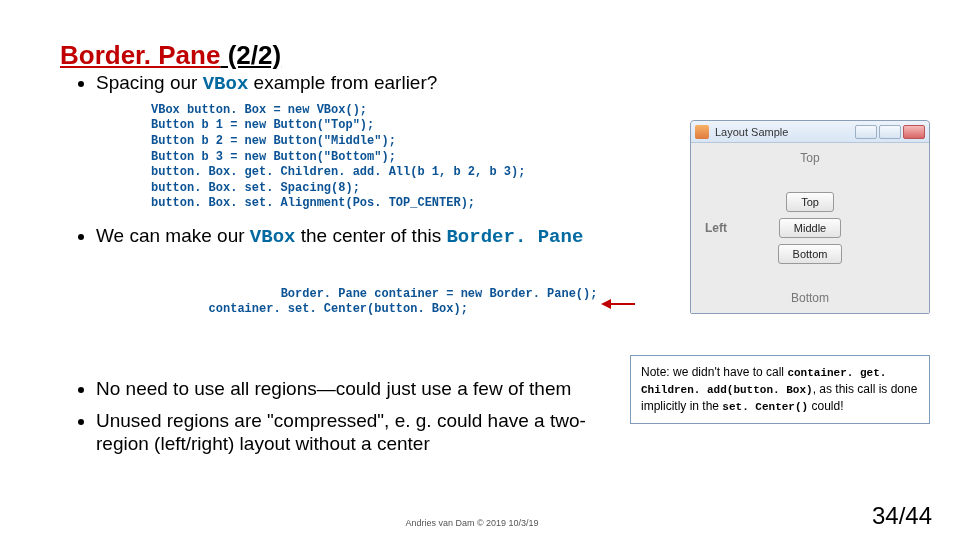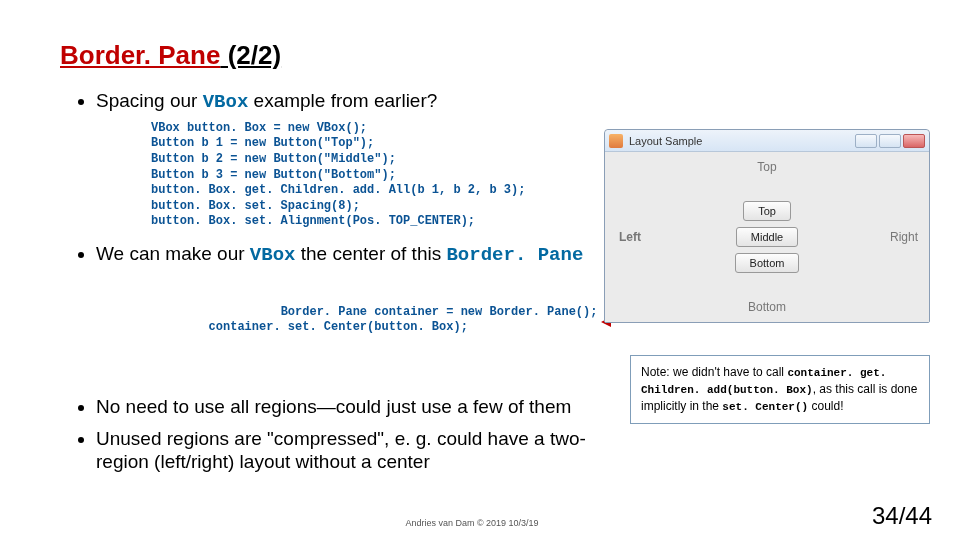--- a/index.html
+++ b/index.html
@@ -13,21 +13,21 @@
     color: #000;
   }
   .slide {
     padding: 40px 60px 20px 60px;
     height: 100%;
     position: relative;
   }
   .title {
     font-size: 26px;
     font-weight: bold;
-    margin-bottom: 18px;
+    margin-bottom: 0;
   }
   .title .red { color: #c00000; text-decoration: underline; }
   .title .black { color: #000; text-decoration: underline; }
   ul.bullets {
     list-style: disc;
     margin-left: 36px;
   }
   ul.bullets > li {
     font-size: 19px;
     line-height: 1.25;
@@ -59,22 +59,22 @@
     border: 1px solid #7f9db9;
     padding: 8px 10px;
     font-size: 12px;
     line-height: 1.35;
     background: #fff;
   }
   .note-box .mono-sm { font-family: "Courier New", Courier, monospace; font-weight: bold; font-size: 11px; }
   .figure {
     position: absolute;
     right: 30px;
-    top: 129px;
-    width: 326px;
+    top: 120px;
+    width: 240px;
   }
   .win {
     border: 1px solid #8a9eb6;
     border-radius: 4px 4px 2px 2px;
     background: #ebebeb;
     font-size: 11px;
   }
   .win-titlebar {
     height: 22px;
     background: linear-gradient(#edf3fa,#d7e5f5);
@@ -198,21 +198,20 @@
         </span>
       </div>
       <div class="bp">
         <div class="top">Top</div>
         <div class="left">Left</div>
         <div class="center">
           <div class="btn">Top</div>
           <div class="btn">Middle</div>
           <div class="btn">Bottom</div>
         </div>
-        <div class="right">Right</div>
         <div class="bot">Bottom</div>
       </div>
     </div>
   </div>
 
   <div class="footer">Andries van Dam © 2019 10/3/19</div>
   <div class="pagenum">34/44</div>
 </div>
 
 </body></html>

